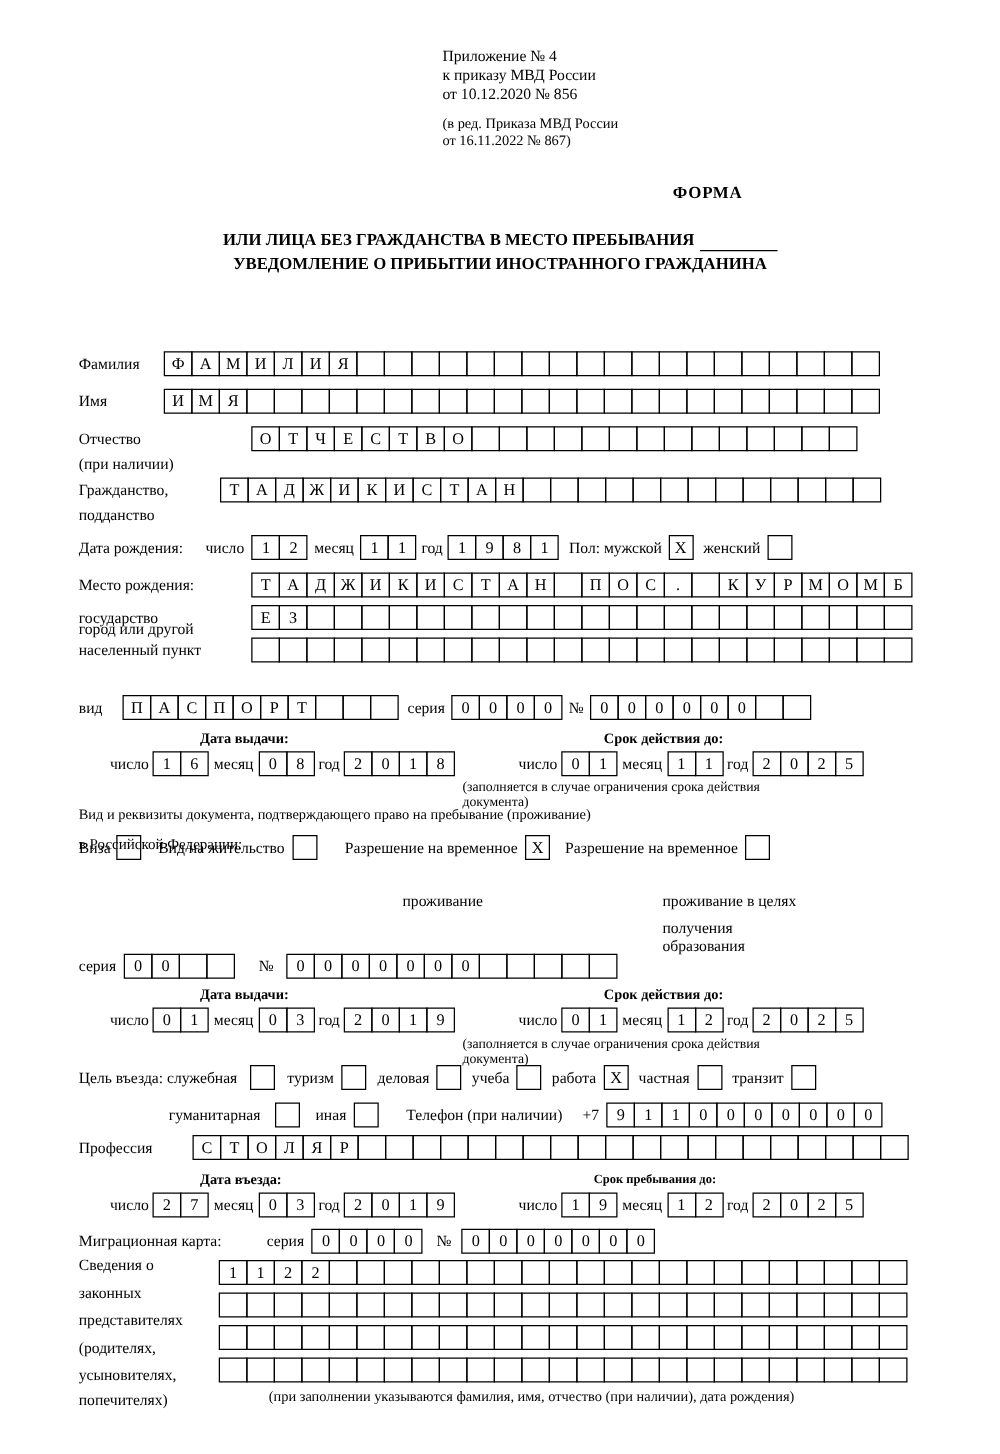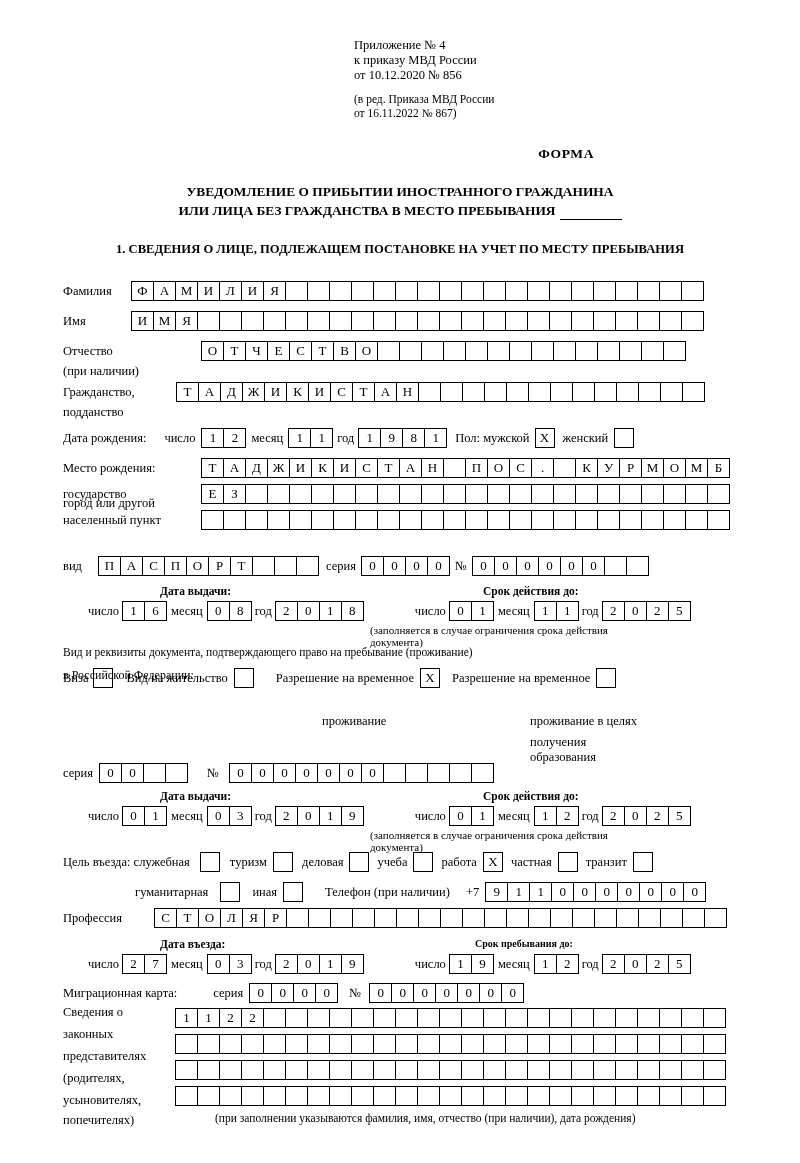--- a/index.html
+++ b/index.html
@@ -115,25 +115,24 @@
     <div>от 10.12.2020 № 856</div>
     <div class="grp2">
       <div>(в ред. Приказа МВД России</div>
       <div>от 16.11.2022 № 867)</div>
     </div>
   </div>
 
   <div class="forma">ФОРМА</div>
 
   <div class="title">
+    <div><span class="l2">ИЛИ ЛИЦА БЕЗ ГРАЖДАНСТВА В МЕСТО ПРЕБЫВАНИЯ</span><span class="blank"></span></div>
     <div>УВЕДОМЛЕНИЕ О ПРИБЫТИИ ИНОСТРАННОГО ГРАЖДАНИНА</div>
-    <div><span class="l2">ИЛИ ЛИЦА БЕЗ ГРАЖДАНСТВА В МЕСТО ПРЕБЫВАНИЯ</span><span class="blank"></span></div>
-  </div>
-
-  <div class="sect1">1. СВЕДЕНИЯ О ЛИЦЕ, ПОДЛЕЖАЩЕМ ПОСТАНОВКЕ НА УЧЕТ ПО МЕСТУ ПРЕБЫВАНИЯ</div>
+  </div>
+
 
   <div class="row" style="top:281px; left:63px;">
     <span class="lbl" style="width:68px;">Фамилия</span>
     <span class="cells" style="margin-left:0px;">
       <span class="cell">Ф</span>
       <span class="cell">А</span>
       <span class="cell">М</span>
       <span class="cell">И</span>
       <span class="cell">Л</span>
       <span class="cell">И</span>

